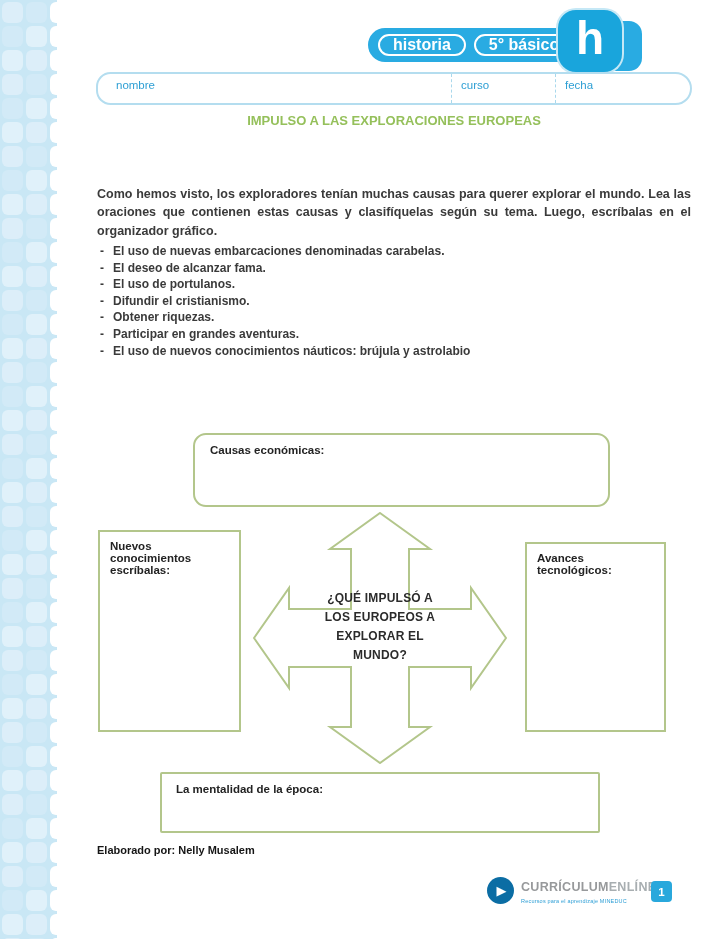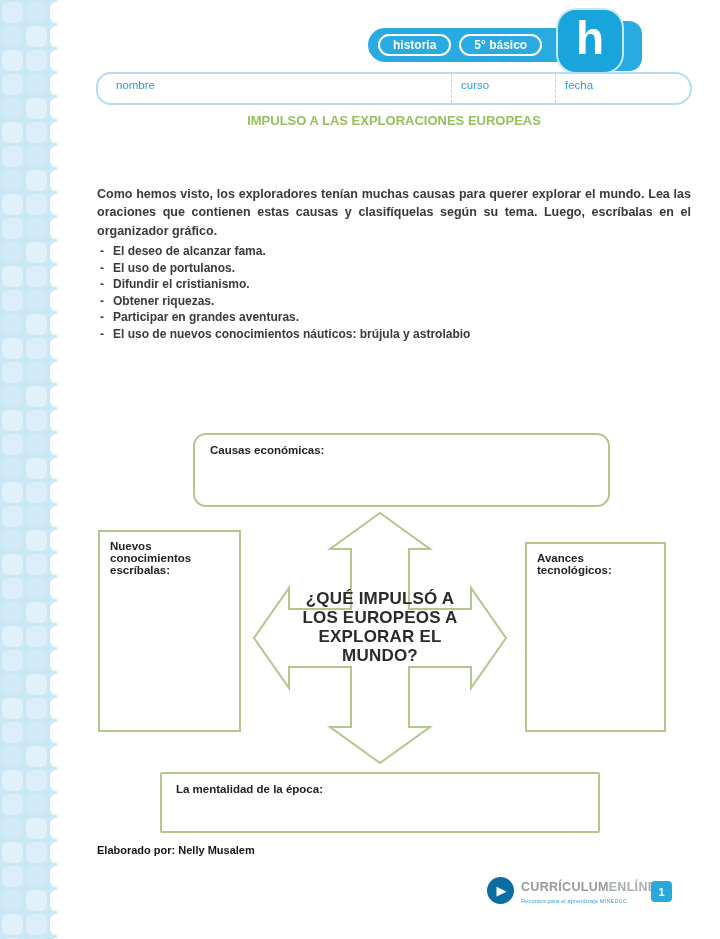--- a/index.html
+++ b/index.html
@@ -10,21 +10,21 @@
   .abs{position:absolute;}
 
   
   #strip{left:0;top:0;width:72px;height:939px;overflow:hidden;}
   #strip .strip-bg{position:absolute;left:0;top:0;width:57px;height:939px;background:#c9e7f5;}
   #strip .sq{position:absolute;width:21px;height:21px;border-radius:6px;}
 
   
   .tab-bar{left:368px;top:28px;width:246px;height:34px;border-radius:17px;
     background:#29abe2;display:flex;align-items:center;gap:8px;padding-left:10px;box-sizing:border-box;}
-  .tab{border:2px solid #ffffff;border-radius:11px;color:#ffffff;font-size:12px;font-weight:700;
+  .tab{border:2px solid #ffffff;border-radius:11px;color:#ffffff;font-size:16px;font-weight:700;
     padding:2px 13px;line-height:14px;background:transparent;white-space:nowrap;}
   .logo-pill{left:594px;top:21px;width:48px;height:50px;border-radius:13px;background:#29abe2;}
   .logo-square{left:556px;top:8px;width:68px;height:66px;border-radius:20px;background:#19a5dc;
     border:2px solid rgba(255,255,255,0.75);box-sizing:border-box;display:flex;align-items:center;justify-content:center;
     color:#ffffff;font-size:46px;font-weight:700;line-height:1;padding-bottom:6px;}
 
   .fields-bar{left:96px;top:72px;width:596px;height:33px;border:2px solid #b4ddef;box-sizing:border-box;
     border-radius:15px 17px 17px 15px;display:flex;background:#fff;}
   .field-cell{position:relative;height:100%;box-sizing:border-box;padding:5px 0 0 18px;
     color:#2e9fd4;font-size:11.5px;}
@@ -48,21 +48,21 @@
   
   .gbox{border:2px solid #b3c68b;box-sizing:border-box;background:#fff;}
   .gbox .lbl{display:block;font-size:11.5px;font-weight:600;color:#232323;}
   .box-top{left:193px;top:433px;width:417px;height:74px;border-radius:13px;padding:9px 0 0 15px;}
   .box-left{left:98px;top:530px;width:143px;height:202px;padding:8px 9px 0 10px;}
   .box-right{left:525px;top:542px;width:141px;height:190px;padding:8px 9px 0 10px;}
   .box-bottom{left:160px;top:772px;width:440px;height:61px;border-radius:2px;padding:9px 0 0 14px;}
 
   .cross-svg{left:253px;top:512px;}
   .center-question{left:300px;top:589px;width:160px;text-align:center;
-    font-size:17px;font-weight:700;color:#2b2b2b;line-height:19px;letter-spacing:.2px;white-space:pre-line;}
+    font-size:12px;font-weight:700;color:#2b2b2b;line-height:19px;letter-spacing:.2px;white-space:pre-line;}
 
   
   .credit{left:97px;top:844px;font-size:11px;font-weight:700;color:#151515;}
   .f-logo{left:487px;top:877px;width:27px;height:27px;border-radius:50%;background:#0b6da4;
     display:flex;align-items:center;justify-content:center;}
   .f-logo .tri{color:#ffffff;font-size:13px;line-height:1;margin-left:2px;}
   .f-brand{left:521px;top:879px;line-height:13px;}
   .f-brand .big{font-size:12.5px;font-weight:700;letter-spacing:.3px;color:#97999b;}
   .f-brand .big2{color:#a8aeb1;}
   .f-brand .tag{display:block;font-size:5.5px;color:#2e9fd6;margin-top:1px;letter-spacing:.2px;}
@@ -217,20 +217,21 @@
   </div>
 </div>
 
 <div class="abs title-block">
   <div>IMPULSO A LAS EXPLORACIONES EUROPEAS</div>
 </div>
 
 <p class="abs intro-par">Como hemos visto, los exploradores tenían muchas causas para querer explorar el mundo. Lea las oraciones que contienen estas causas y clasifíquelas según su tema. Luego, escríbalas en el organizador gráfico.</p>
 
 <ul class="abs bullet-list">
+  <li>El uso de nuevas embarcaciones denominadas carabelas.</li>
   <li>El deseo de alcanzar fama.</li>
   <li>El uso de portulanos.</li>
   <li>Difundir el cristianismo.</li>
   <li>Obtener riquezas.</li>
   <li>Participar en grandes aventuras.</li>
   <li>El uso de nuevos conocimientos náuticos: brújula y astrolabio</li>
 </ul>
 
 <div class="abs gbox box-top">
   <span class="lbl">Causas económicas:</span>

